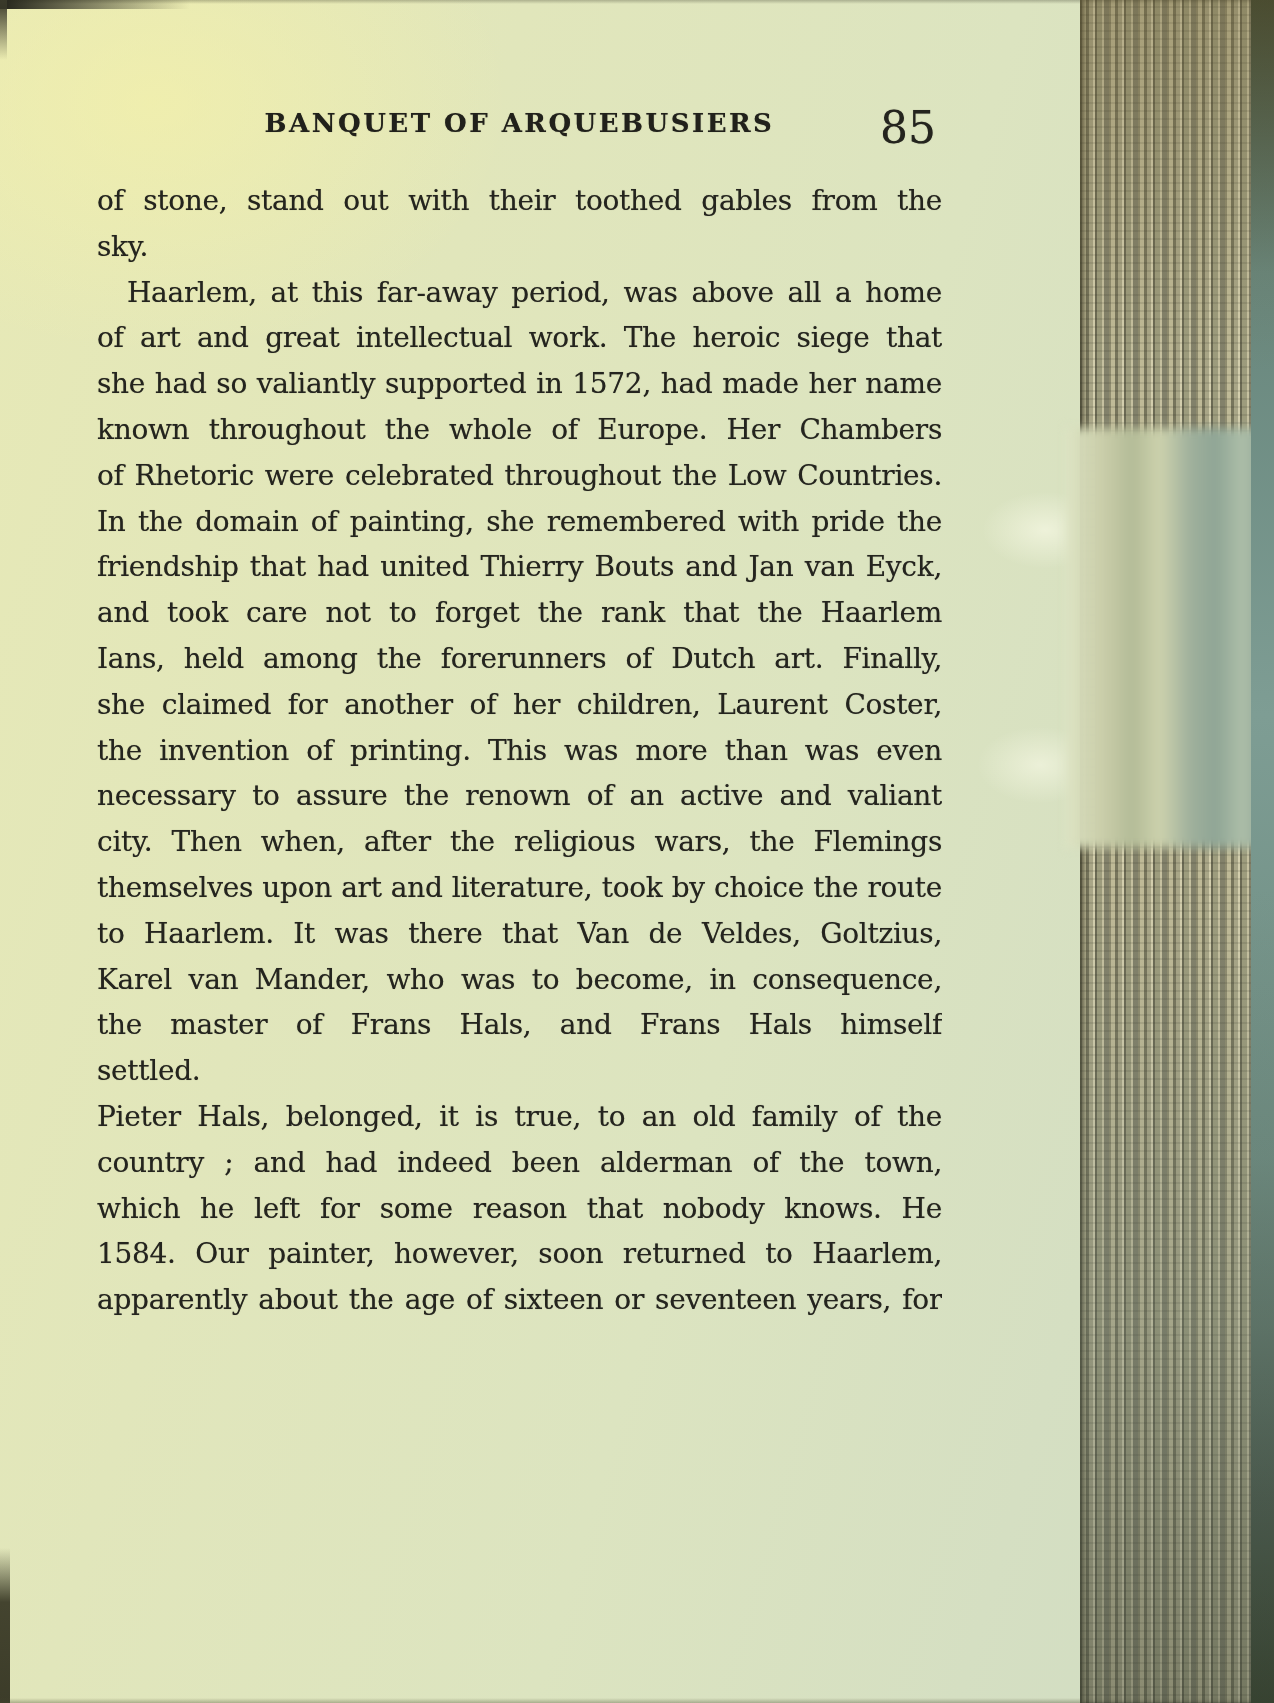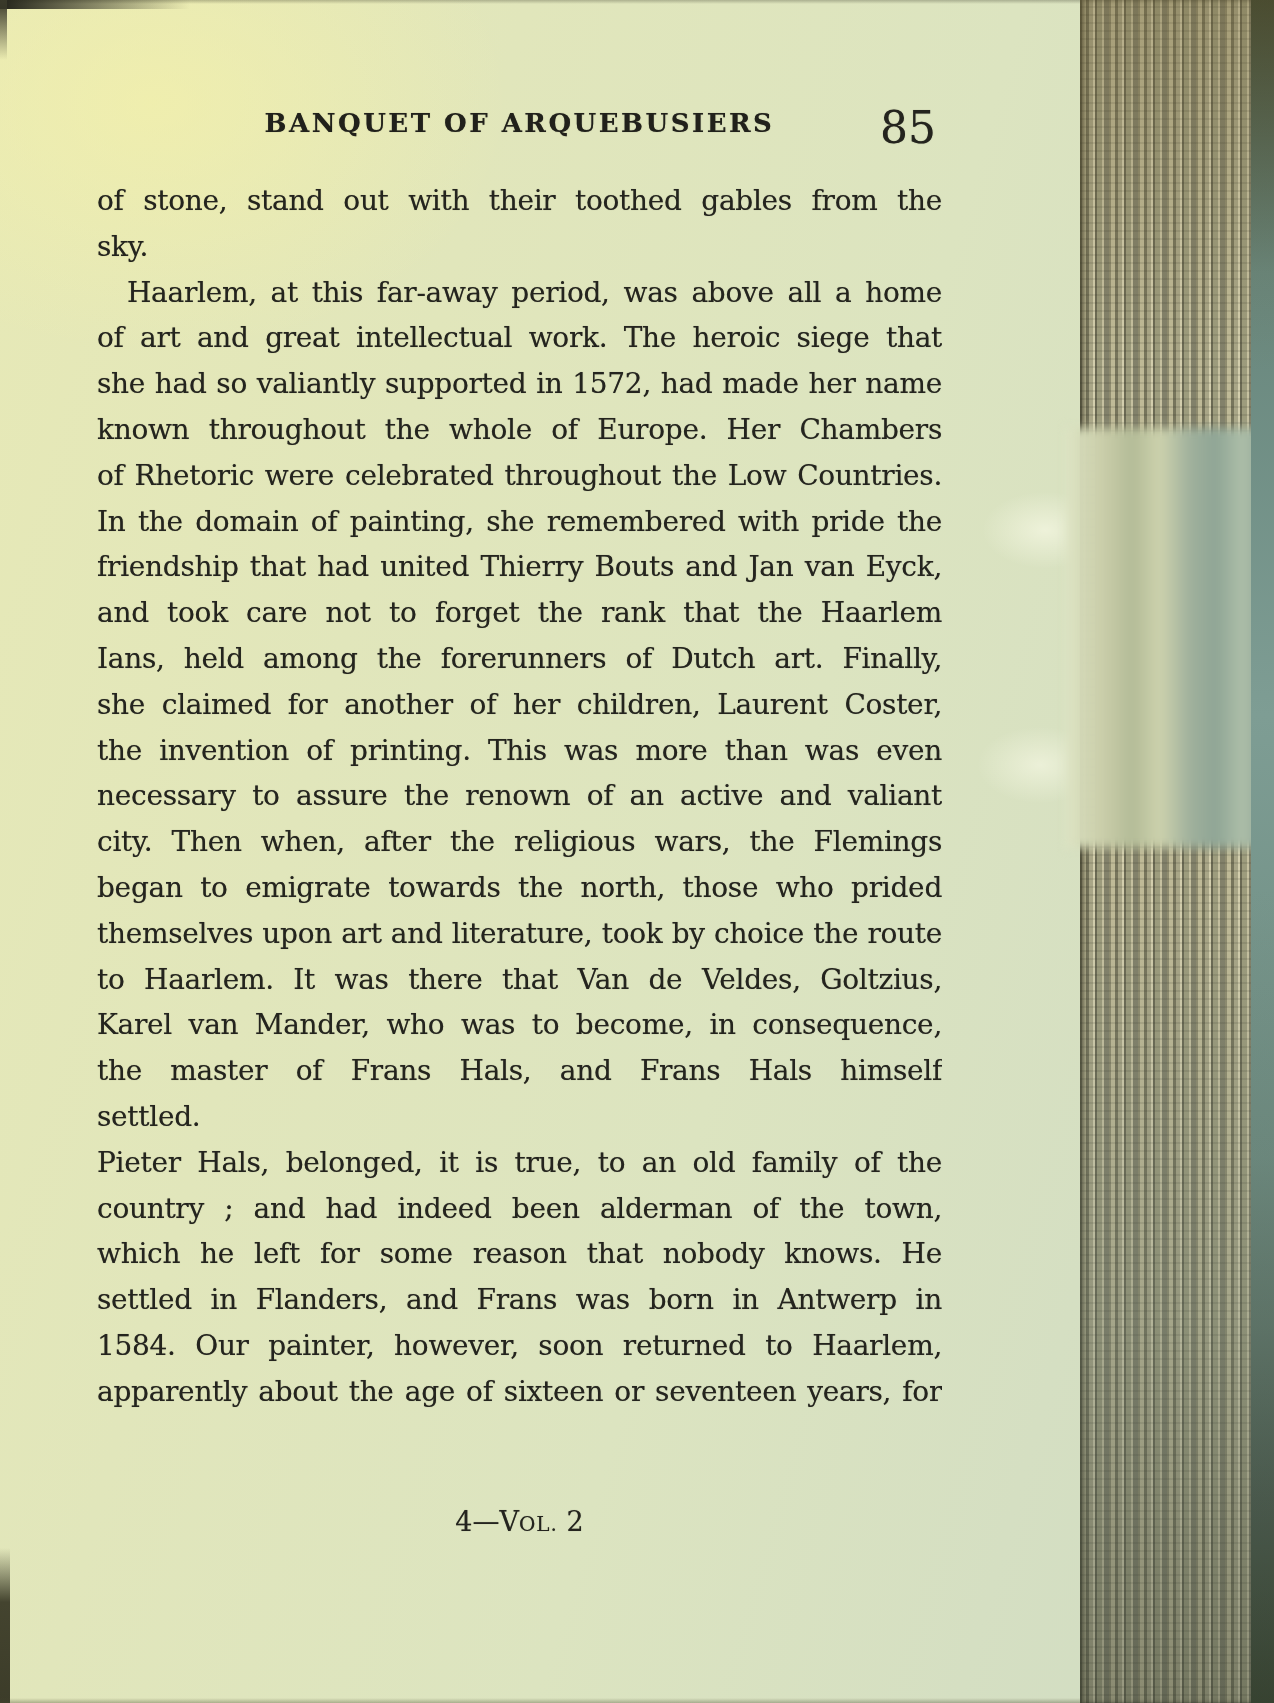--- a/index.html
+++ b/index.html
@@ -101,32 +101,27 @@
       <div class="line j">known throughout the whole of Europe. Her Chambers</div>
       <div class="line j">of Rhetoric were celebrated throughout the Low Countries.</div>
       <div class="line j">In the domain of painting, she remembered with pride the</div>
       <div class="line j">friendship that had united Thierry Bouts and Jan van Eyck,</div>
       <div class="line j">and took care not to forget the rank that the Haarlem</div>
       <div class="line j">Ians, held among the forerunners of Dutch art. Finally,</div>
       <div class="line j">she claimed for another of her children, Laurent Coster,</div>
       <div class="line j">the invention of printing. This was more than was even</div>
       <div class="line j">necessary to assure the renown of an active and valiant</div>
       <div class="line j">city. Then when, after the religious wars, the Flemings</div>
-      <div class="line j">began to emigrate towards the north, those who prided</div>
       <div class="line j">themselves upon art and literature, took by choice the route</div>
       <div class="line j">to Haarlem. It was there that Van de Veldes, Goltzius,</div>
       <div class="line j">Karel van Mander, who was to become, in consequence,</div>
       <div class="line j">the master of Frans Hals, and Frans Hals himself</div>
       <div class="line">settled.</div>
       <div class="line j">Pieter Hals, belonged, it is true, to an old family of the</div>
       <div class="line j">country ; and had indeed been alderman of the town,</div>
       <div class="line j">which he left for some reason that nobody knows. He</div>
-      <div class="line j">settled in Flanders, and Frans was born in Antwerp in</div>
       <div class="line j">1584. Our painter, however, soon returned to Haarlem,</div>
       <div class="line j">apparently about the age of sixteen or seventeen years, for</div>
     </div>
 
-    <div class="footer">
-      <span>4—V</span><span class="sc">OL.</span><span> 2</span>
-    </div>
 
   </div>
 </div>
 
 </body></html>

